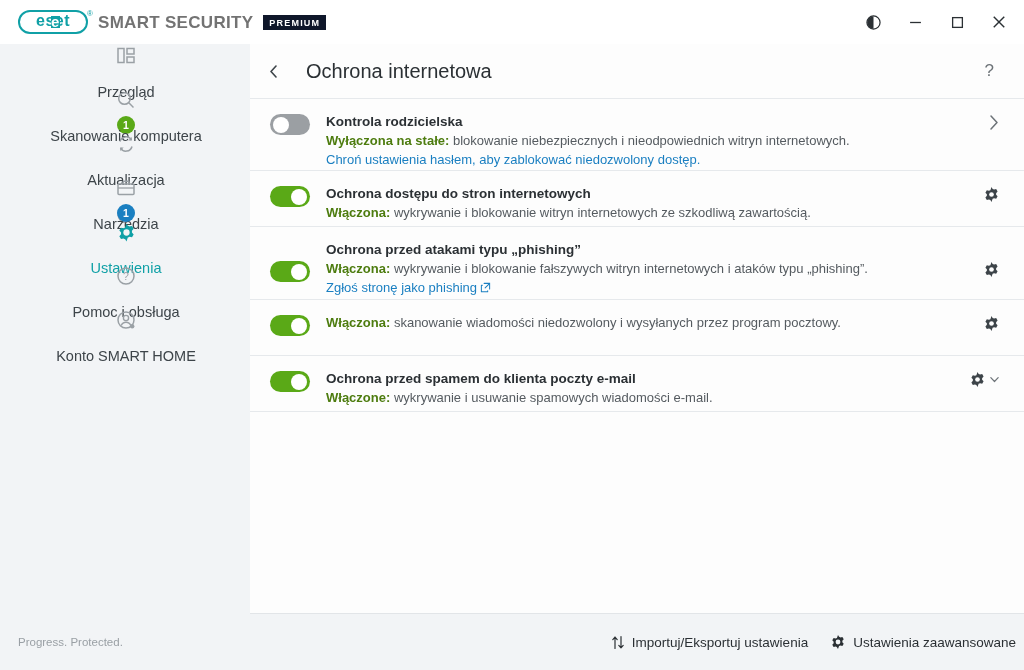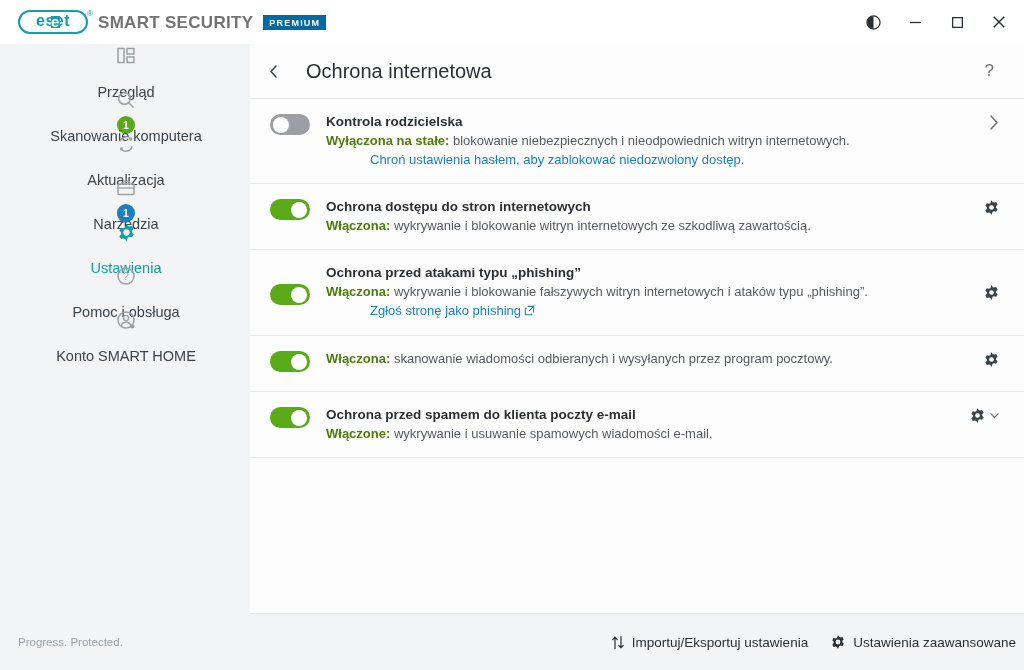--- a/index.html
+++ b/index.html
@@ -33,21 +33,21 @@
   .eset-logo .lg-e2 {
     position: absolute; color: #ffffff; font-size: 15px; font-weight: bold;
     left: 31px; top: 2px; line-height: 1;
   }
   .reg-mark { position: absolute; right: -7px; top: -3px; font-size: 8px; color: #10a0a6; }
   .suite-name {
     font-size: 17px; color: #737373; letter-spacing: 0.3px; font-weight: 700;
     position: relative; top: -1px;
   }
   .premium-badge {
-    background: #0369a1; color: #ffffff; font-size: 9px; font-weight: bold;
+    background: #0f172a; color: #ffffff; font-size: 9px; font-weight: bold;
     letter-spacing: 1.2px; padding: 3px 6px 2px 6px; position: relative; top: -4px;
   }
   .wincontrols {
     margin-left: auto; display: flex; align-items: center; height: 44px; padding-right: 4px;
   }
   .wc-btn {
     width: 42px; height: 36px; display: flex; align-items: center; justify-content: center;
     cursor: pointer; color: #2b3034;
   }
 
@@ -77,21 +77,21 @@
   .page-head { height: 54px; display: flex; align-items: center; padding: 0 24px 0 10px; }
   .back-arrow {
     width: 26px; height: 26px; display: flex; align-items: center; justify-content: center;
     cursor: pointer; color: #3d4449; font-size: 13px;
   }
   .page-title { font-size: 20px; color: #2b3034; margin-left: 20px; flex: 1; }
   .help-q { font-size: 17px; color: #6d7378; cursor: pointer; padding: 4px 6px; }
 
   .rows { padding: 0 0 0 0; }
   .row {
-    display: flex; align-items: flex-start; padding: 13px 24px 14px 14px;
+    display: flex; align-items: flex-start; padding: 13px 24px 1px 14px;
     border-bottom: 1px solid #e6e9ec; min-height: 56px;
   }
   .row:first-child { border-top: 1px solid #e6e9ec; }
 
   
   .toggle {
     width: 40px; height: 21px; border-radius: 11px; flex: 0 0 40px;
     position: relative; cursor: pointer; margin: 2px 16px 0 6px;
   }
   .toggle.on  { background: #5aa917; }
@@ -101,21 +101,21 @@
     background: #ffffff;
   }
   .toggle.on  .knob { left: 21px; }
   .toggle.off .knob { left: 3px; }
 
   .row-body { flex: 1; min-width: 0; }
   .row-title { font-size: 13.5px; font-weight: bold; color: #2b3034; line-height: 19px; }
   .row-desc { font-size: 13px; color: #555b60; line-height: 19px; }
   .row-desc .state { font-weight: bold; color: #4d7c0f; }
   .row-link { font-size: 13px; line-height: 19px; color: #1a7fc1; }
-  .row-link a { color: #1a7fc1; text-decoration: none; cursor: pointer; margin-left: 44px; }
+  .row-link a { color: #1a7fc1; text-decoration: none; cursor: pointer; }
   .ext-ico { display: inline-block; vertical-align: -1px; margin-left: 3px; }
 
   .row-action {
     flex: 0 0 auto; display: flex; align-items: center; gap: 3px;
     margin-left: 14px; cursor: pointer; color: #3d4449; padding-top: 2px;
   }
 
   
   .footer {
     position: absolute; left: 0; bottom: 0; width: 1024px; height: 56px;
@@ -343,21 +343,21 @@
           </svg>
         </div>
       </div>
 
       <div class="row">
         <div class="toggle on">
           <span class="knob"></span>
         </div>
         <div class="row-body">
           <div class="row-desc">
-            <span class="state">Włączona:</span><span> skanowanie wiadomości odbieranych i wysyłanych przez program pocztowy.</span>
+            <span class="state">Włączona:</span><span> skanowanie wiadomości niedozwolony i wysyłanych przez program pocztowy.</span>
           </div>
         </div>
         <div class="row-action">
           <svg width="17" height="17" viewBox="0 0 24 24">
             <path fill="#3d4449" d="M12 1.5l1.6 2.8a8.3 8.3 0 0 1 2 .8l3-.7 2 3.4-2.1 2.3a8.3 8.3 0 0 1 0 2.1l2.1 2.3-2 3.4-3-.7a8.3 8.3 0 0 1-2 .8L12 22.5l-1.6-2.8a8.3 8.3 0 0 1-2-.8l-3 .7-2-3.4 2.1-2.3a8.3 8.3 0 0 1 0-2.1L3.4 9.5l2-3.4 3 .7a8.3 8.3 0 0 1 2-.8z"></path>
             <circle cx="12" cy="12" r="3.3" fill="#fdfdfd"></circle>
           </svg>
         </div>
       </div>
 

